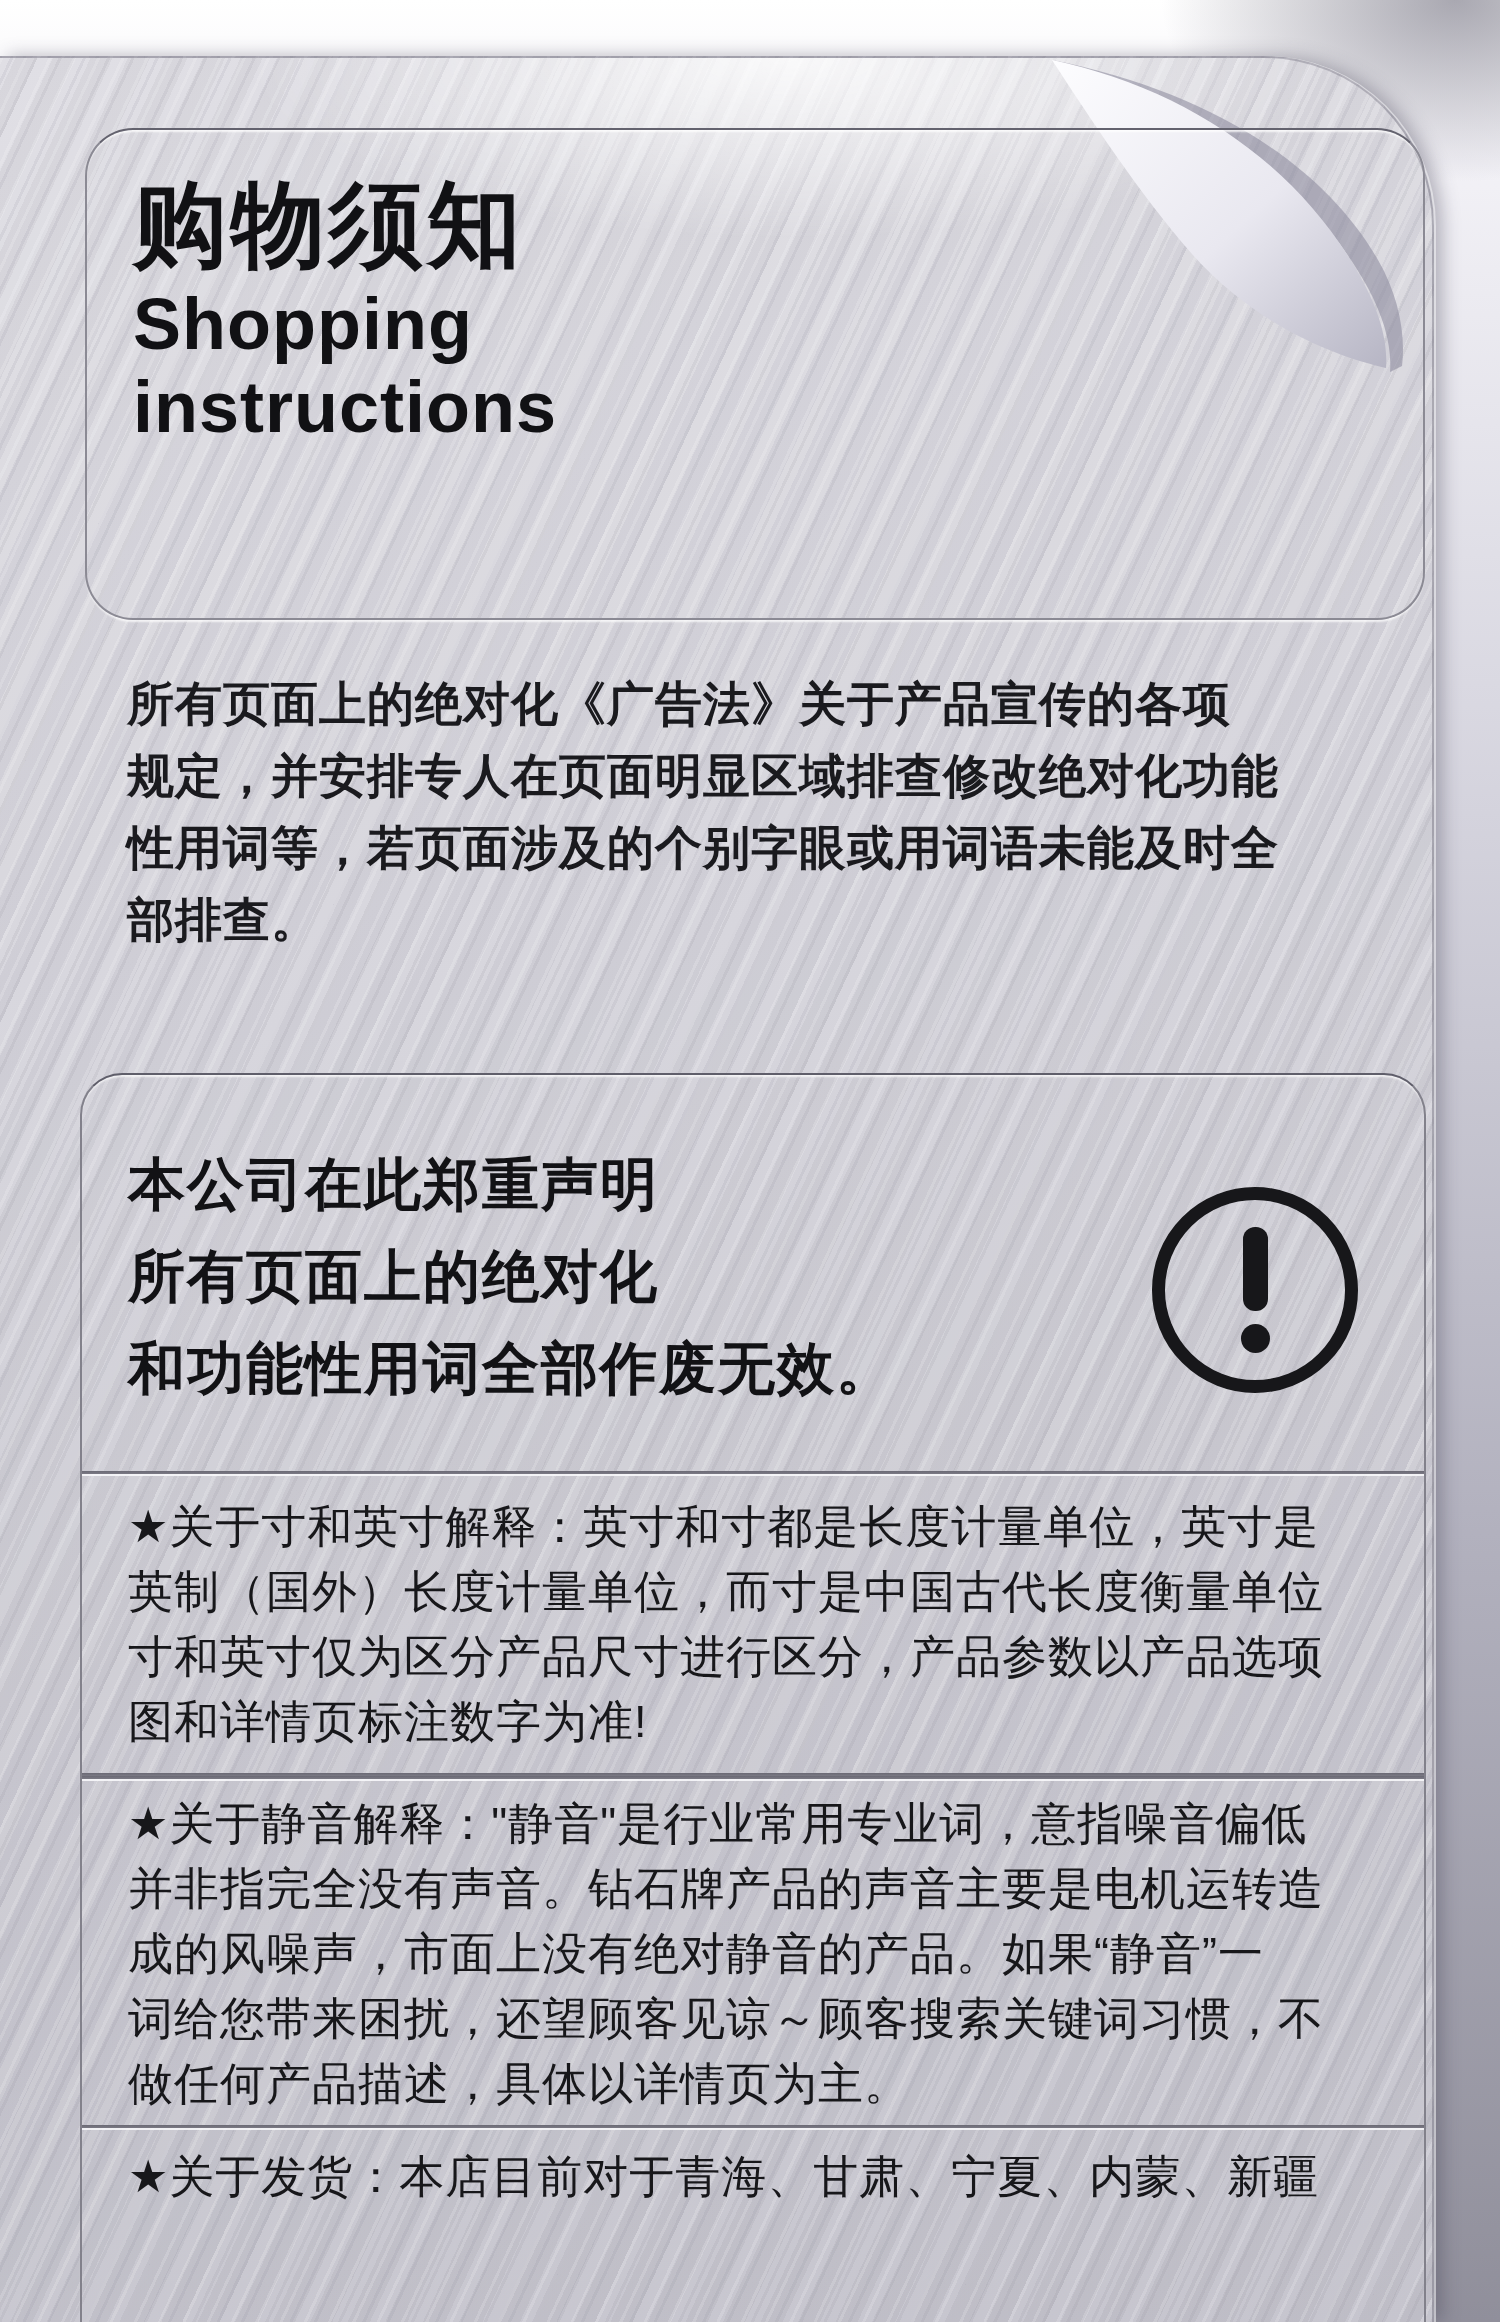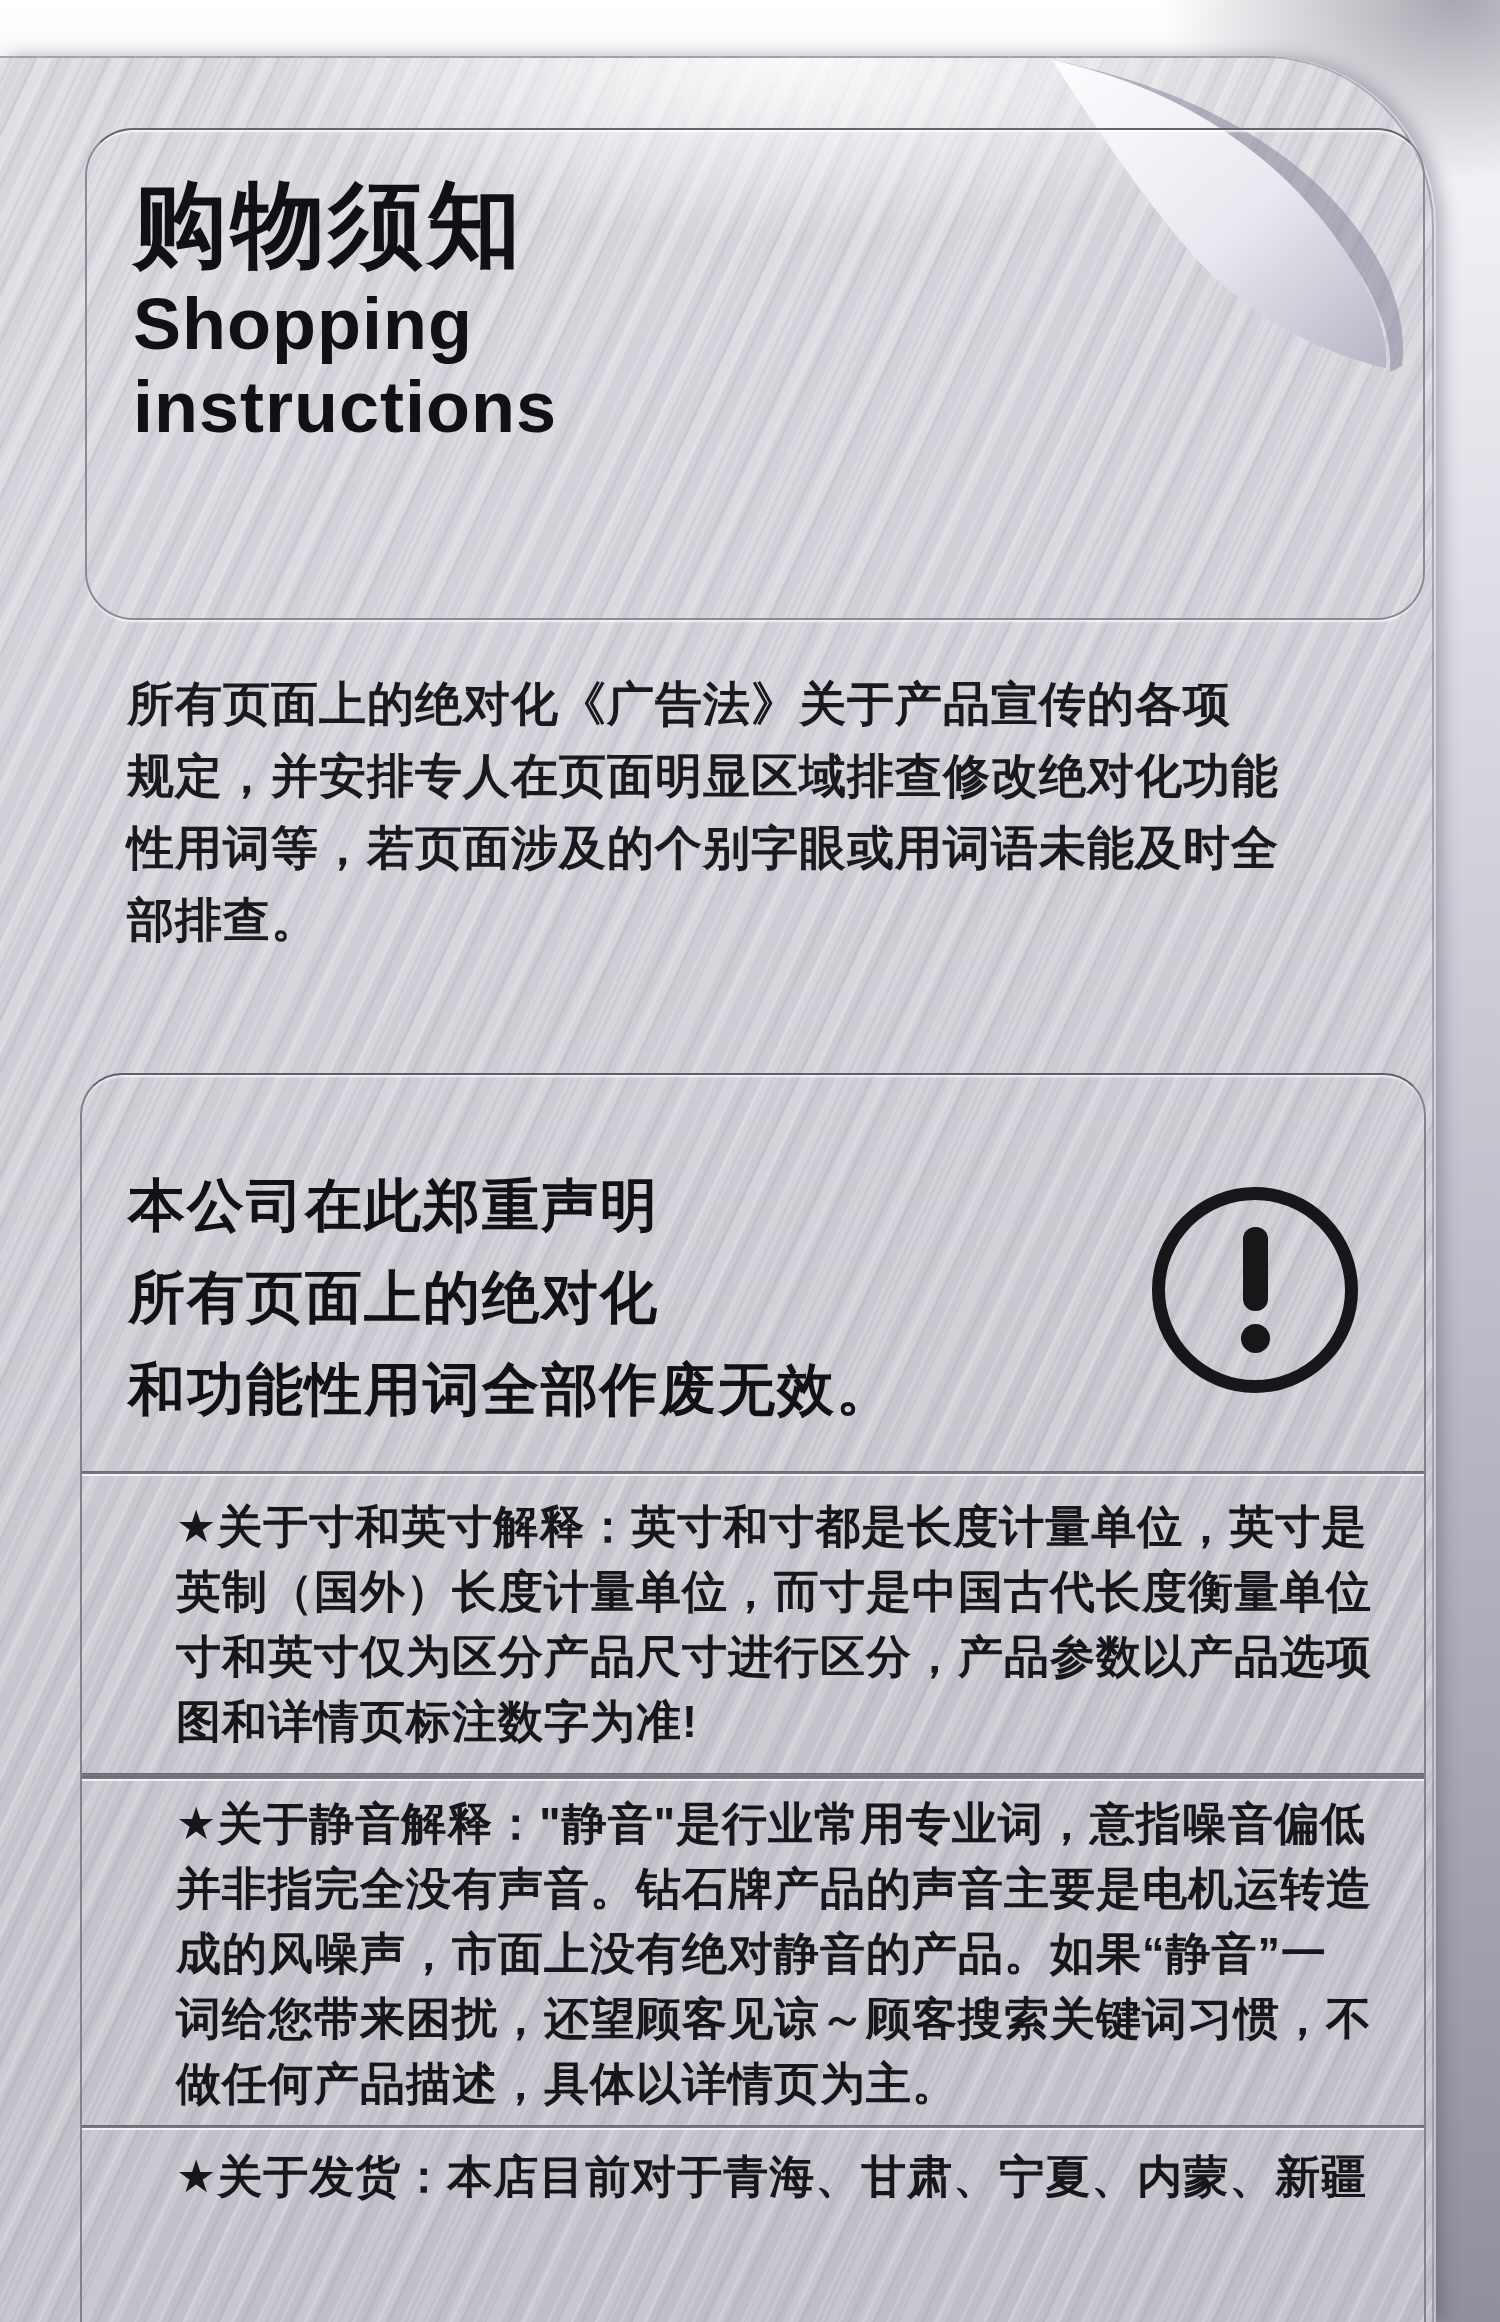--- a/index.html
+++ b/index.html
@@ -57,42 +57,42 @@
   
   .decl-box{
     position:absolute;left:80px;top:1073px;width:1346px;height:1249px;
     box-sizing:border-box;
     border:2px solid #82818b;border-top-color:#5f5e6a;border-bottom:none;
     border-radius:42px 42px 0 0;
     box-shadow:0 3px 2px -1px rgba(255,255,255,.7), inset 0 3px 2px -1px rgba(255,255,255,.75);
   }
   .decl-header{
     position:relative;height:396px;box-sizing:border-box;
-    padding:84px 40px 0 46px;
+    padding:63px 40px 0 46px;
   }
   .decl-text{
     font-size:57px;font-weight:bold;line-height:92px;letter-spacing:2px;
     white-space:pre-line;color:#121215;
   }
   .warn-icon{
     position:absolute;top:112px;right:66px;width:206px;height:206px;
     box-sizing:border-box;border:13px solid #17171a;border-radius:50%;
     display:flex;flex-direction:column;align-items:center;justify-content:center;gap:13px;
   }
   .warn-bar{width:25px;height:84px;background:#17171a;border-radius:12px;}
   .warn-dot{width:29px;height:29px;background:#17171a;border-radius:50%;}
   .divider{
     height:3px;width:100%;
     background:linear-gradient(180deg,#6a6974,#7b7a85);
     box-shadow:0 2px 0 rgba(250,250,253,.85);
   }
   .note{
-    font-size:45px;font-weight:700;line-height:65px;letter-spacing:1px;
+    font-size:45px;font-weight:400;line-height:65px;letter-spacing:1px;
     white-space:pre-line;color:#17171a;
-    padding-left:46px;padding-right:38px;box-sizing:border-box;margin-left:48px;
+    padding-left:46px;padding-right:38px;box-sizing:border-box;
   }
   .note-1{padding-top:20px;padding-bottom:19px;}
   .note-2{padding-top:12px;padding-bottom:2px;}
   .note-3{padding-top:12px;padding-bottom:9px;}
   .note-4{padding-top:16px;}
 </style>
 </head>
 <body>
 
 <div class="page">

